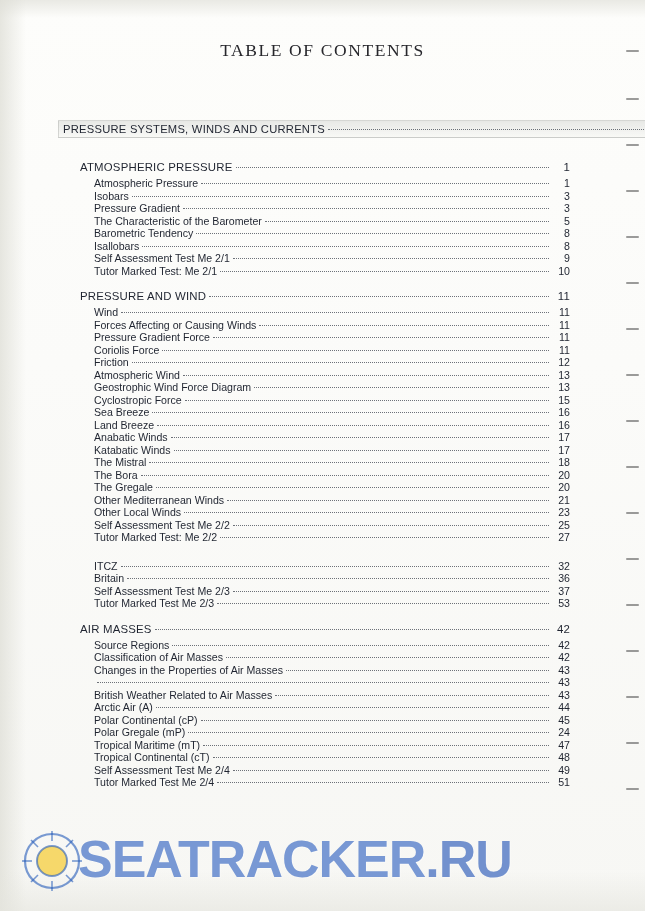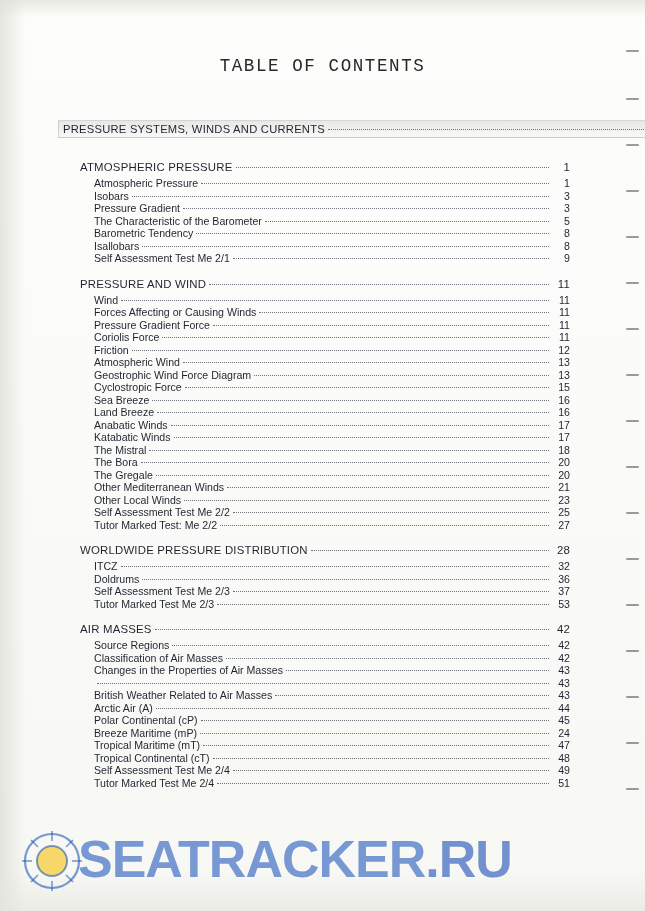--- a/index.html
+++ b/index.html
@@ -51,27 +51,27 @@
     right: 0;
     width: 13px;
     height: 2px;
     background: #4a4a4a;
     opacity: 0.55;
     border-radius: 1px;
   }
   .title {
     position: absolute;
     left: 0;
-    top: 56px;
+    top: 40px;
     width: 645px;
     text-align: center;
     font-size: 17.5px;
     letter-spacing: 1.6px;
     color: #27272c;
-    font-family: Liberation Mono, monospace;
+    font-family: Liberation Serif, serif;
   }
   .toc {
     position: absolute;
     left: 58px;
     top: 120px;
     width: 528px;
   }
   .entry {
     position: relative;
     display: flex;
@@ -233,20 +233,25 @@
       <div class="entry lvl-2">
         <span class="label">Isallobars</span>
         <span class="dots"></span>
         <span class="page-no">8</span>
       </div>
       <div class="entry lvl-2">
         <span class="label">Self Assessment Test Me 2/1</span>
         <span class="dots"></span>
         <span class="page-no">9</span>
       </div>
+      <div class="entry lvl-2">
+        <span class="label">Tutor Marked Test:  Me 2/1</span>
+        <span class="dots"></span>
+        <span class="page-no">10</span>
+      </div>
       <div class="group-gap"></div>
       <div class="entry lvl-1">
         <span class="label">PRESSURE AND WIND</span>
         <span class="dots"></span>
         <span class="page-no">11</span>
       </div>
       <div class="small-gap"></div>
       <div class="entry lvl-2">
         <span class="label">Wind</span>
         <span class="dots"></span>
@@ -336,33 +341,28 @@
         <span class="label">Self Assessment Test Me 2/2</span>
         <span class="dots"></span>
         <span class="page-no">25</span>
       </div>
       <div class="entry lvl-2">
         <span class="label">Tutor Marked Test:  Me 2/2</span>
         <span class="dots"></span>
         <span class="page-no">27</span>
       </div>
       <div class="group-gap"></div>
-      <div class="entry lvl-1">
-        <span class="label">WORLDWIDE PRESSURE DISTRIBUTION</span>
-        <span class="dots"></span>
-        <span class="page-no">28</span>
-      </div>
       <div class="small-gap"></div>
       <div class="entry lvl-2">
         <span class="label">ITCZ</span>
         <span class="dots"></span>
         <span class="page-no">32</span>
       </div>
       <div class="entry lvl-2">
-        <span class="label">Doldrums</span>
+        <span class="label">Britain</span>
         <span class="dots"></span>
         <span class="page-no">36</span>
       </div>
       <div class="entry lvl-2">
         <span class="label">Self Assessment Test Me 2/3</span>
         <span class="dots"></span>
         <span class="page-no">37</span>
       </div>
       <div class="entry lvl-2">
         <span class="label">Tutor Marked Test Me 2/3</span>
@@ -404,21 +404,21 @@
         <span class="label">Arctic Air (A)</span>
         <span class="dots"></span>
         <span class="page-no">44</span>
       </div>
       <div class="entry lvl-2">
         <span class="label">Polar Continental (cP)</span>
         <span class="dots"></span>
         <span class="page-no">45</span>
       </div>
       <div class="entry lvl-2">
-        <span class="label">Breeze Maritime (mP)</span>
+        <span class="label">Polar Gregale (mP)</span>
         <span class="dots"></span>
         <span class="page-no">24</span>
       </div>
       <div class="entry lvl-2">
         <span class="label">Tropical Maritime (mT)</span>
         <span class="dots"></span>
         <span class="page-no">47</span>
       </div>
       <div class="entry lvl-2">
         <span class="label">Tropical Continental (cT)</span>

